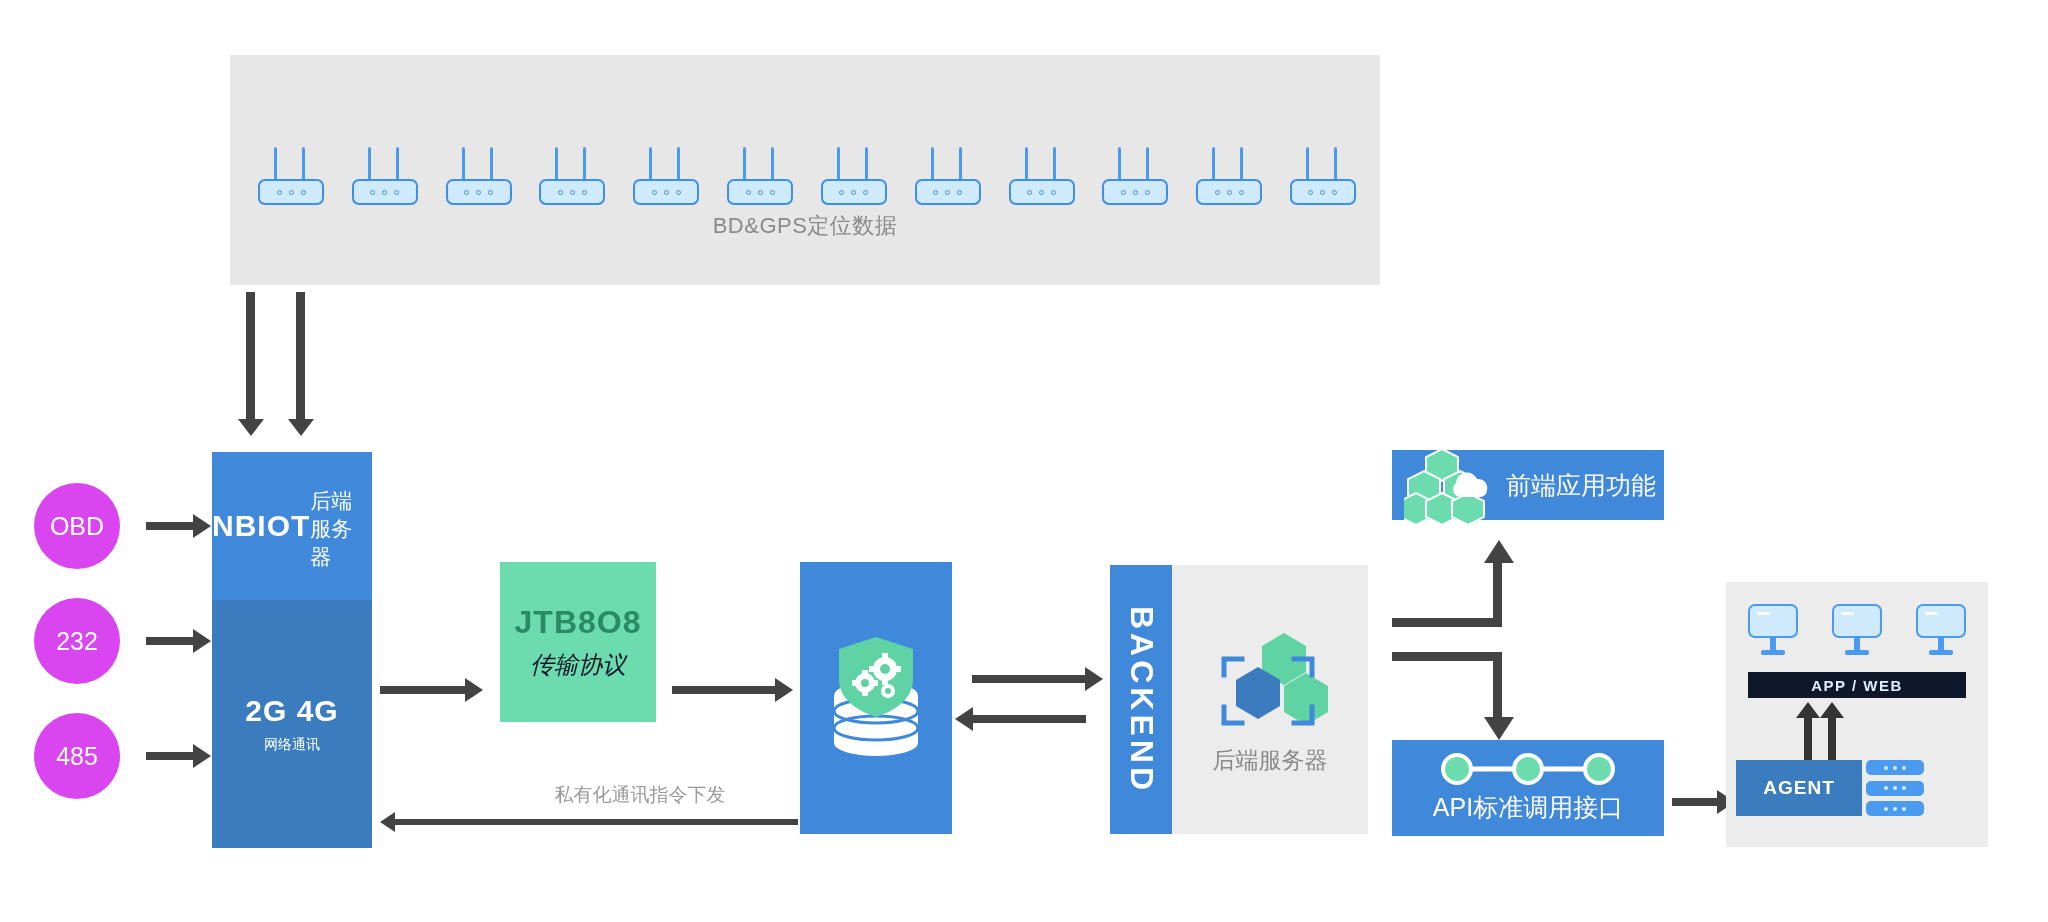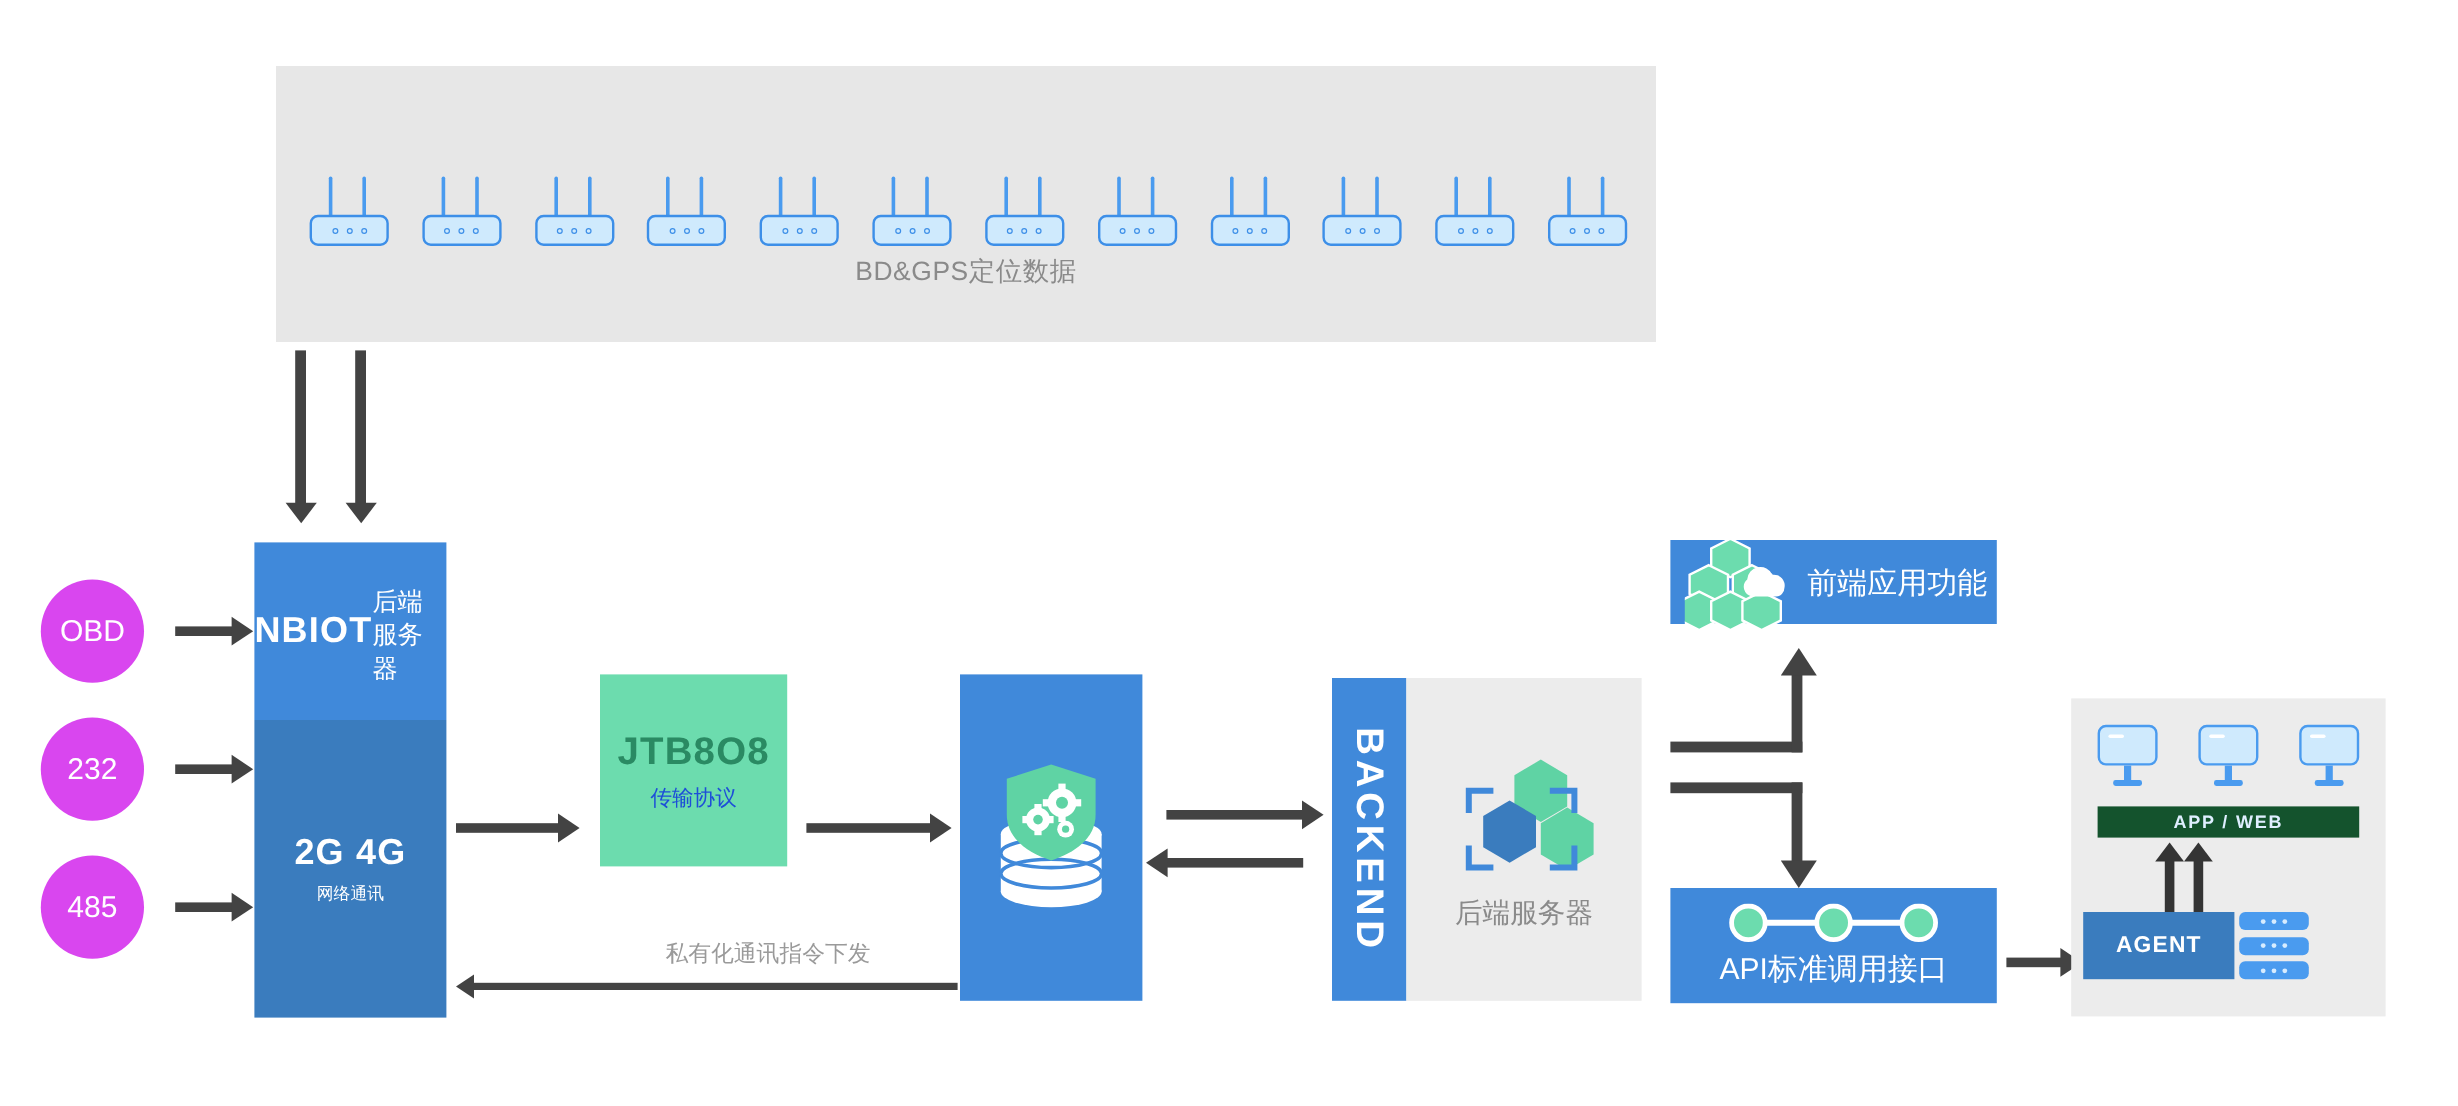--- a/index.html
+++ b/index.html
@@ -90,21 +90,21 @@
   #net-cell .cell-sub{font-size:14px;margin-top:8px;}
 
   
   #jtb-box{
     left:500px;top:562px;width:156px;height:160px;
     background:#6cdcae;
     display:flex;flex-direction:column;align-items:center;justify-content:center;
     color:#2a8a63;
   }
   #jtb-title{font-size:32px;font-weight:bold;letter-spacing:1px;}
-  #jtb-sub{font-size:18px;margin-top:8px;color:#1d4ed8;}
+  #jtb-sub{font-size:24px;margin-top:8px;color:#0f172a;font-style:italic;}
 
   
   #db-box{
     left:800px;top:562px;width:152px;height:272px;background:#4089da;
     display:flex;align-items:center;justify-content:center;
   }
 
   
   #backend-box{left:1110px;top:565px;width:258px;height:269px;}
   #backend-bar{
@@ -162,21 +162,21 @@
     position:absolute;left:0;top:0;width:50px;height:34px;
     background:#cfeafd;border:2px solid #4a9bef;border-radius:7px;box-sizing:border-box;
   }
   .monitor .screen:after{
     content:"";position:absolute;left:7px;top:6px;width:13px;height:3px;
     background:#fff;border-radius:2px;
   }
   .monitor .neck{position:absolute;left:22px;top:34px;width:6px;height:12px;background:#4a9bef;}
   .monitor .base{position:absolute;left:13px;top:46px;width:24px;height:5px;background:#4a9bef;border-radius:2px;}
   #appweb-bar{
-    position:absolute;left:22px;top:90px;width:218px;height:26px;background:#14532d;
+    position:absolute;left:22px;top:90px;width:218px;height:26px;background:#0f172a;
     color:#dfefff;font-size:15px;letter-spacing:1.5px;
     display:flex;align-items:center;justify-content:center;font-weight:bold;
   }
   .agent-up-arrow{position:absolute;width:8px;background:#343434;}
   .agent-up-arrow:after{
     content:"";position:absolute;left:-8px;top:-15px;
     border-left:12px solid transparent;border-right:12px solid transparent;
     border-bottom:16px solid #343434;
   }
   #agent-box{

